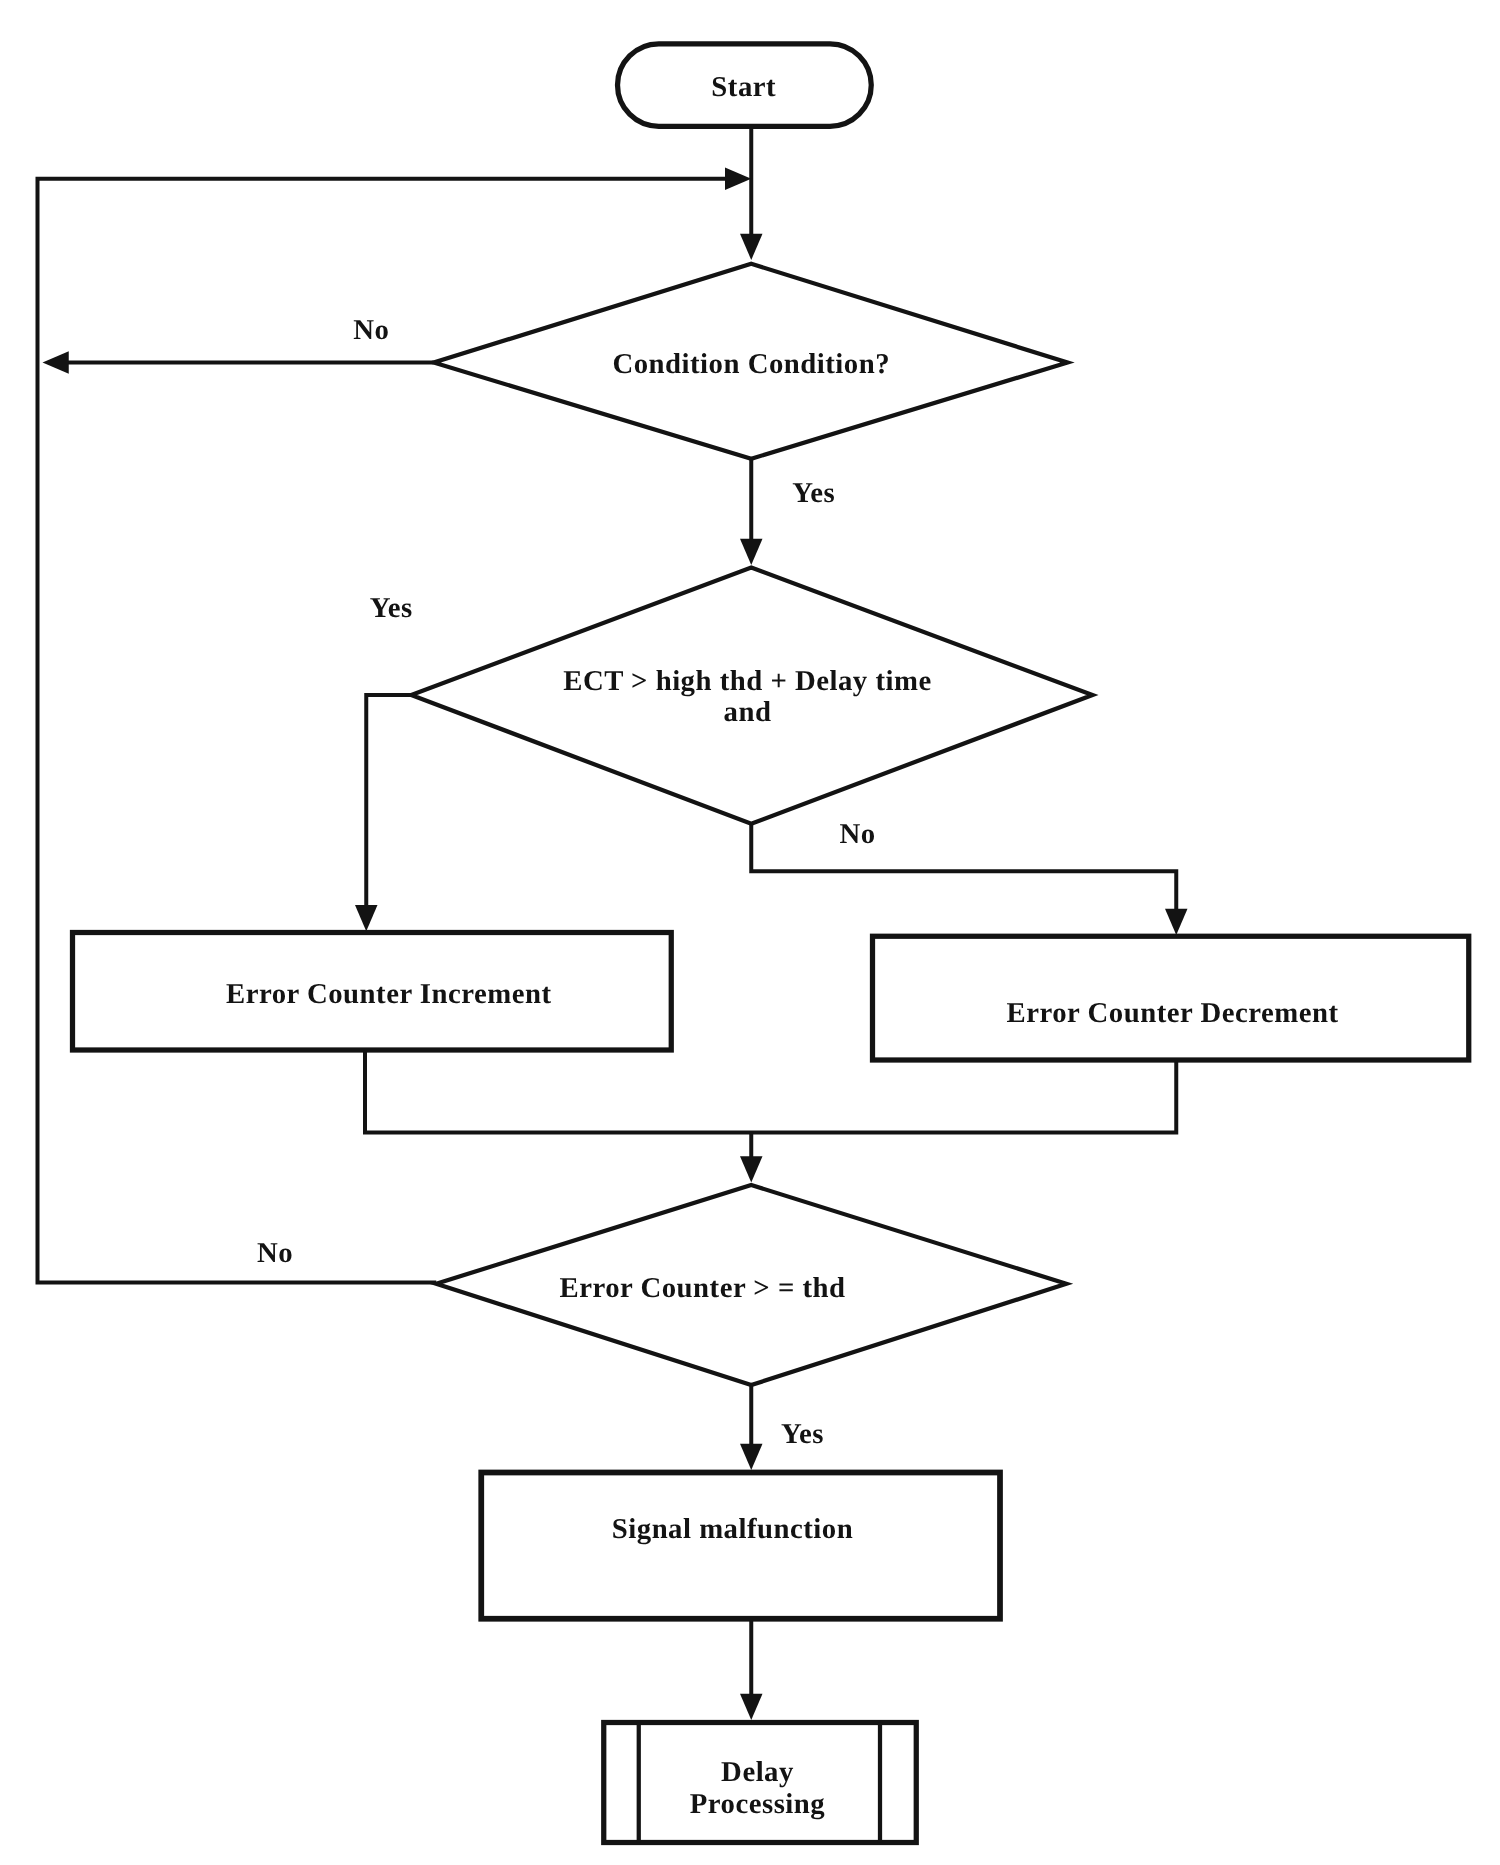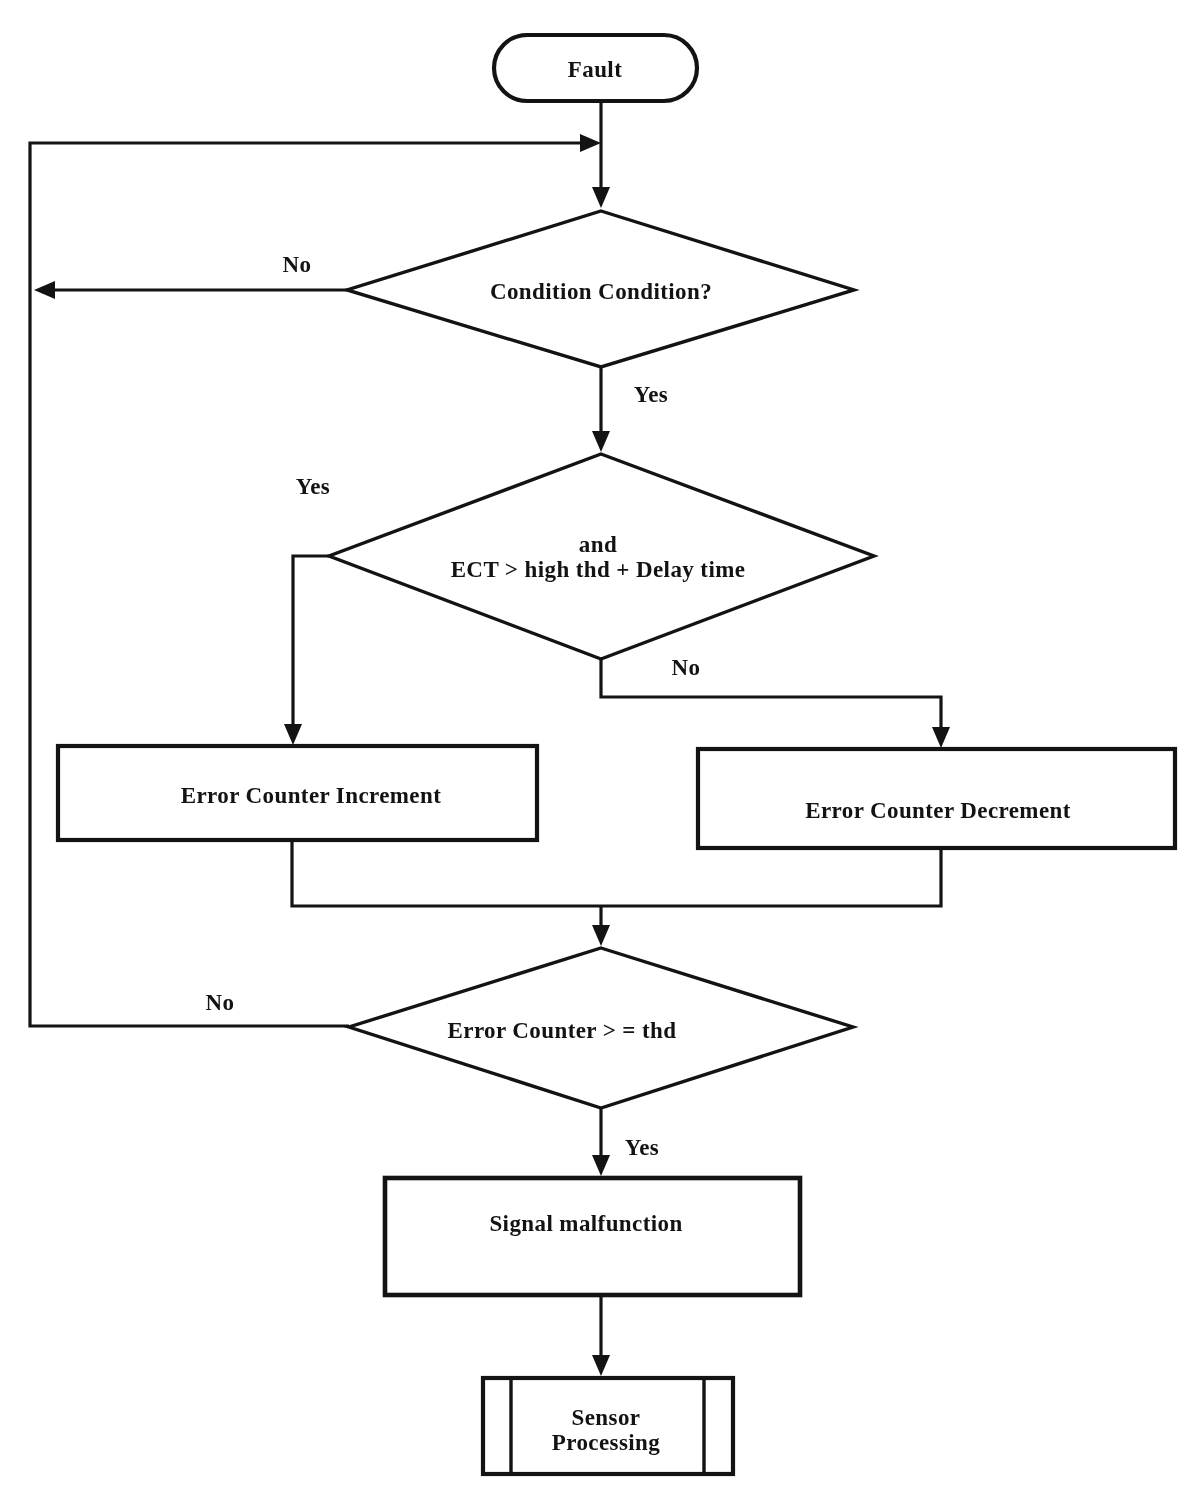--- a/index.html
+++ b/index.html
@@ -56,35 +56,35 @@
       <polygon points="34,290 55,281 55,299"></polygon>
       <polygon points="601,452 592,431 610,431"></polygon>
       <polygon points="293,745 284,724 302,724"></polygon>
       <polygon points="941,748 932,727 950,727"></polygon>
       <polygon points="601,946 592,925 610,925"></polygon>
       <polygon points="601,1176 592,1155 610,1155"></polygon>
       <polygon points="601,1376 592,1355 610,1355"></polygon>
     </g>
   </svg>
 
-  <div class="lbl" style="left:595px;top:69px;">Fault</div>
+  <div class="lbl" style="left:595px;top:69px;">Start</div>
   <div class="lbl" style="left:601px;top:291px;">Condition Condition?</div>
 
   <div class="lbl" style="left:598px;top:557px;">
+    <span>ECT &gt; high thd + Delay time</span>
     <span>and</span>
-    <span>ECT &gt; high thd + Delay time</span>
   </div>
 
   <div class="lbl" style="left:279px;top:795px;margin-left:32px;">Error Counter Increment</div>
   <div class="lbl" style="left:938px;top:798px;margin-top:12px;">Error Counter Decrement</div>
   <div class="lbl" style="left:562px;top:1030px;">Error Counter &gt; = thd</div>
   <div class="lbl" style="left:586px;top:1223px;">Signal malfunction</div>
 
   <div class="lbl" style="left:606px;top:1430px;">
-    <span>Sensor</span>
+    <span>Delay</span>
     <span>Processing</span>
   </div>
 
   <div class="lbl" style="left:297px;top:264px;">No</div>
   <div class="lbl" style="left:651px;top:394px;">Yes</div>
   <div class="lbl" style="left:313px;top:486px;">Yes</div>
   <div class="lbl" style="left:686px;top:667px;">No</div>
   <div class="lbl" style="left:220px;top:1002px;">No</div>
   <div class="lbl" style="left:642px;top:1147px;">Yes</div>
 

